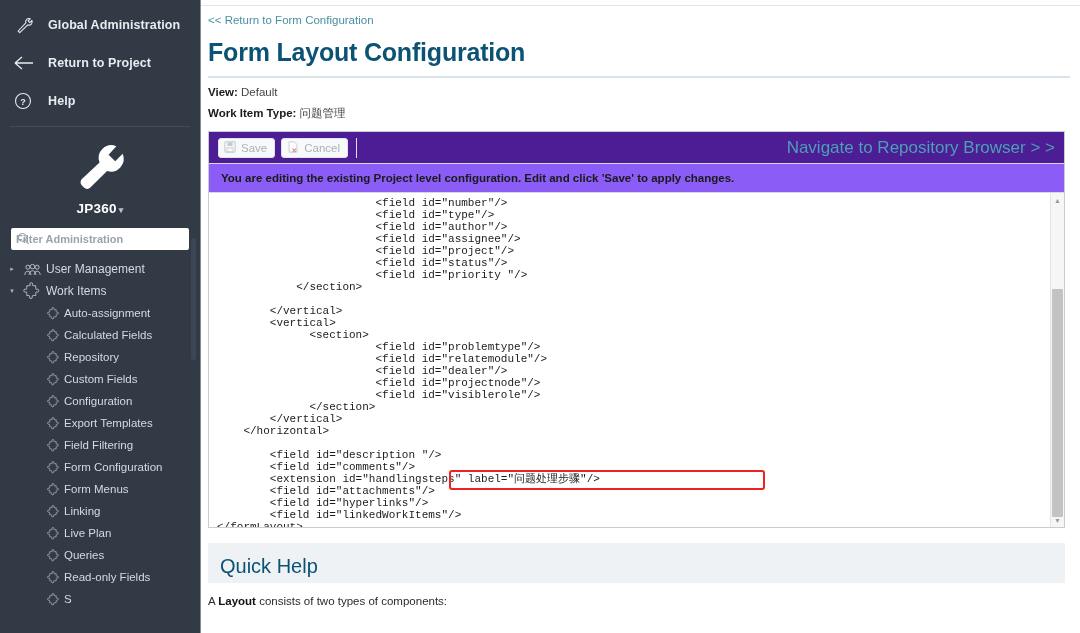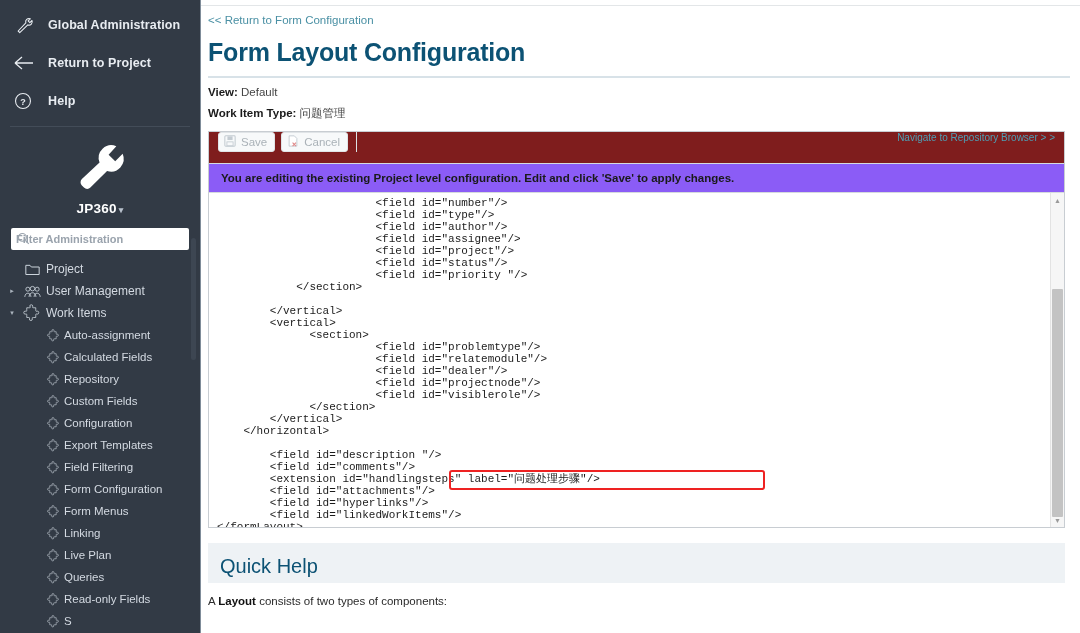--- a/index.html
+++ b/index.html
@@ -94,34 +94,34 @@
   .meta-line { font-size: 11.5px; color:#333; padding: 8px 0 0 7px; }
   .meta-line b { color:#1a1a1a; }
   .meta-line .val { color:#454545; }
 
   #panel {
     margin: 10px 15px 0 7px;
     border: 1px solid #c8cdd2;
     background: #fff;
   }
   #panel-toolbar {
-    height: 32px; background: #7f1d1d; border-bottom: 1px solid #d5dade;
-    display: flex; align-items: flex-start; padding: 0 9px;
+    height: 32px; background: #4c1d95; border-bottom: 1px solid #d5dade;
+    display: flex; align-items: center; padding: 0 9px;
     justify-content: space-between;
   }
   .tb-left { display: flex; align-items: center; }
   .tb-btn {
     display: flex; align-items: center; gap: 5px;
     border: 1px solid #e0e4e7; background: #f7f9fa;
     border-radius: 3px; padding: 2px 7px 2px 5px;
     font-size: 11.5px; color: #aab2b8; margin-right: 6px;
     cursor: default;
   }
   .tb-sep { width:1px; height:20px; background:#dde1e4; margin-left:2px; }
-  #nav-repo-link { font-size: 10px; color: #4e9fb5; cursor: pointer; }
+  #nav-repo-link { font-size: 17px; color: #4e9fb5; cursor: pointer; }
 
   #notice {
     height: 29px; display: flex; align-items: center;
     padding-left: 12px; font-size: 11.5px; font-weight: bold; color: #1a1a1a;
     border-bottom: 1px solid #d5dade; background: #8b5cf6;
   }
 
   #code-wrap {
     position: relative; height: 334px; background: #fff;
     overflow: hidden;
@@ -226,29 +226,20 @@
           <svg width="13" height="13" viewBox="0 0 16 16">
             <circle cx="6.6" cy="6.6" r="4.8" fill="none" stroke="#9aa3ad" stroke-width="1.4"></circle>
             <path d="M10.2 10.2 L14.5 14.5" stroke="#9aa3ad" stroke-width="1.4"></path>
           </svg>
         </span>
         <input id="filter-input" type="text" placeholder="Filter Administration" style="">
       </div>
     </div>
 
     <div id="nav">
-        <div class="nav-row lvl1">
-          <span class="arrow"></span>
-          <span class="nic">
-            <svg width="15" height="13" viewBox="0 0 18 15">
-              <path d="M1 13.5V2.5h5l1.6 2H17v9z" fill="none" stroke="#cbd3db" stroke-width="1.2" stroke-linejoin="round"></path>
-            </svg>
-          </span>
-          <span class="ntext">Project</span>
-        </div>
         <div class="nav-row lvl1">
           <span class="arrow">▸</span>
           <span class="nic">
             <svg width="17" height="13" viewBox="0 0 22 16">
               <circle cx="5" cy="5" r="2.6" fill="none" stroke="#cbd3db" stroke-width="1.1"></circle>
               <circle cx="11" cy="4.3" r="2.9" fill="none" stroke="#cbd3db" stroke-width="1.1"></circle>
               <circle cx="17" cy="5" r="2.6" fill="none" stroke="#cbd3db" stroke-width="1.1"></circle>
               <path d="M1 15c.4-3.4 2-4.8 4-4.8s3.6 1.4 4 4.8" fill="none" stroke="#cbd3db" stroke-width="1.1"></path>
               <path d="M6.5 15c.4-3.8 2.2-5.4 4.5-5.4s4.1 1.6 4.5 5.4" fill="none" stroke="#cbd3db" stroke-width="1.1"></path>
               <path d="M13 15c.4-3.4 2-4.8 4-4.8s3.6 1.4 4 4.8" fill="none" stroke="#cbd3db" stroke-width="1.1"></path>

